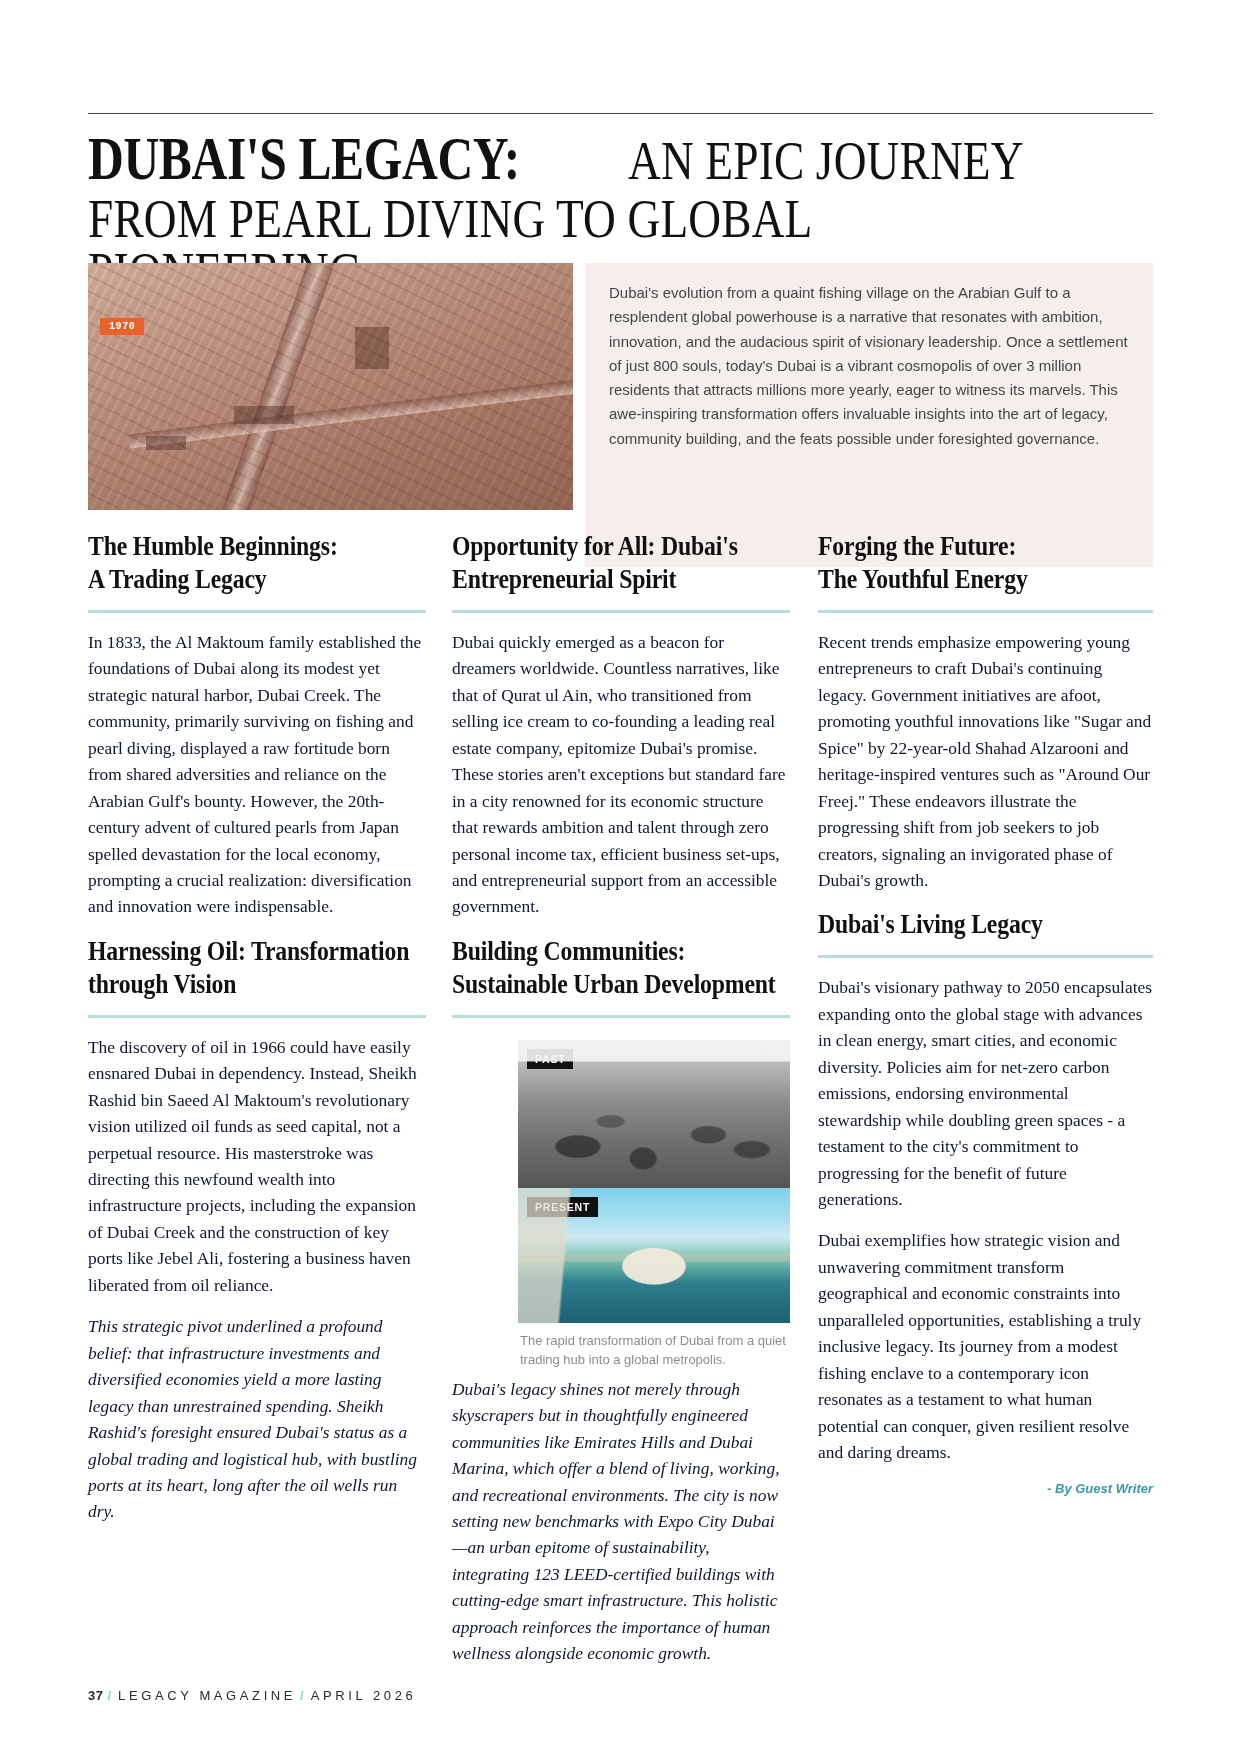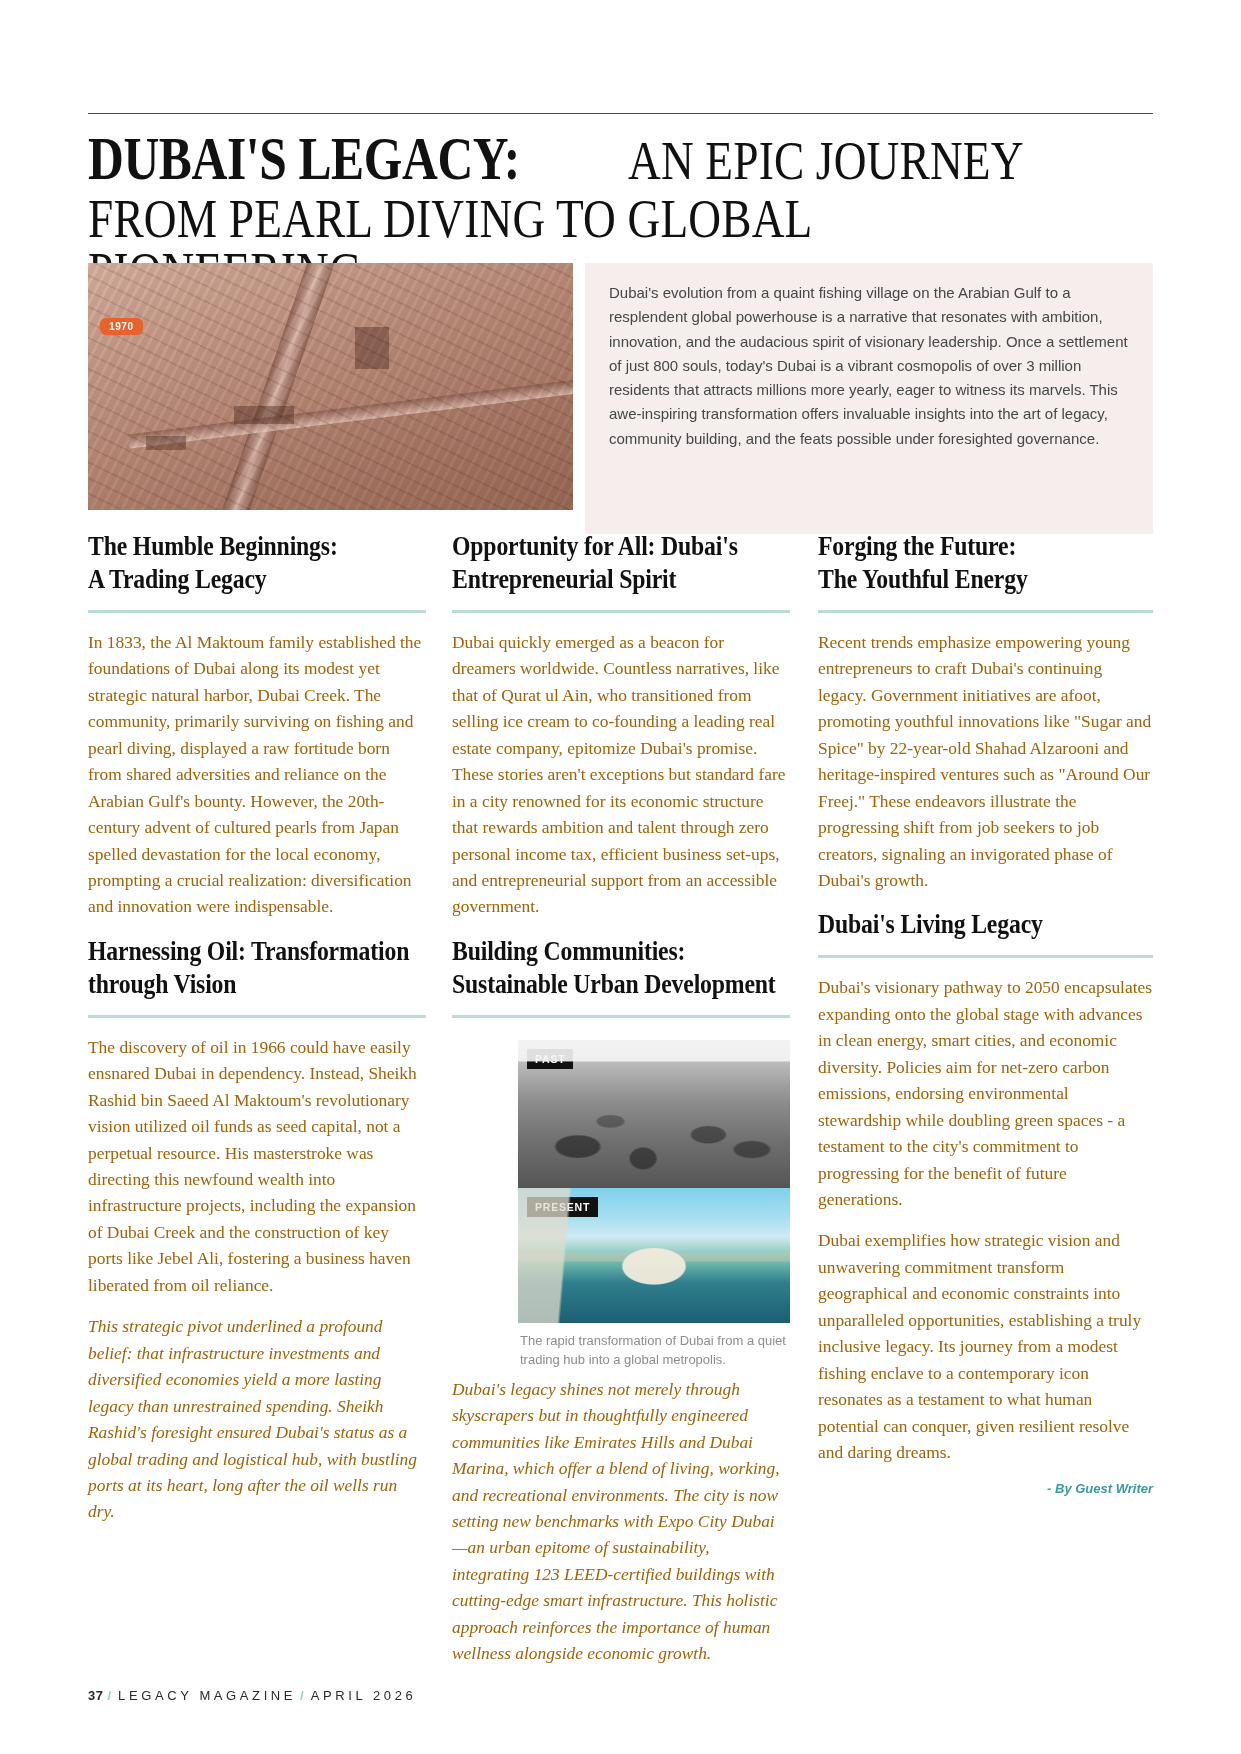--- a/index.html
+++ b/index.html
@@ -100,29 +100,28 @@
   .hero-roads{
     position:absolute; left:0; bottom:0; width:100%; height:34%;
     background:
       linear-gradient(12deg, rgba(210,210,195,.85) 0 6px, transparent 6px 26px),
       linear-gradient(-18deg, rgba(225,220,205,.8) 0 5px, transparent 5px 30px),
       linear-gradient(180deg,#8fa07f,#6f8468);
   }
   .badge-year {
     position:absolute; left:12px; top:55px;
     background:#e8622a; color:#ffffff;
-    font-family:Liberation Sans, sans-serif;
+    font-family:Liberation Mono, monospace;
     font-size:10px; font-weight:bold; letter-spacing:0.6px;
     padding:3px 9px;
-    border-radius:6px;
   }
   .badge-year.right { left:auto; right:-2px; top:55px; padding:3px 7px; }
 
   .intro-box {
-    position:absolute; left:585px; top:263px; width:568px; height:271px;
+    position:absolute; left:585px; top:263px; width:568px; height:304px;
     background:#f5eeed;
     padding:18px 24px 10px 24px;
   }
   .intro-box p {
     font-family:"Liberation Sans", sans-serif;
     font-size:15px;
     line-height:1.62;
     color:#464646;
   }
 
@@ -145,21 +144,21 @@
     margin-top:2px;
   }
   .rule {
     height:3px; background:#b9dcdb; margin:14px 0 16px 0; width:100%;
   }
 
   p.body {
     font-family:"Liberation Serif", serif;
     font-size:17.4px;
     line-height:1.52;
-    color:#a16207;
+    color:#0f172a;
     margin-bottom:15px;
     text-align:left;
   }
   p.body:last-child { margin-bottom:0;font-style:italic; }
 
   
   .midfig {
     float:right;
     width:272px;
     margin:6px 0 6px 14px;

